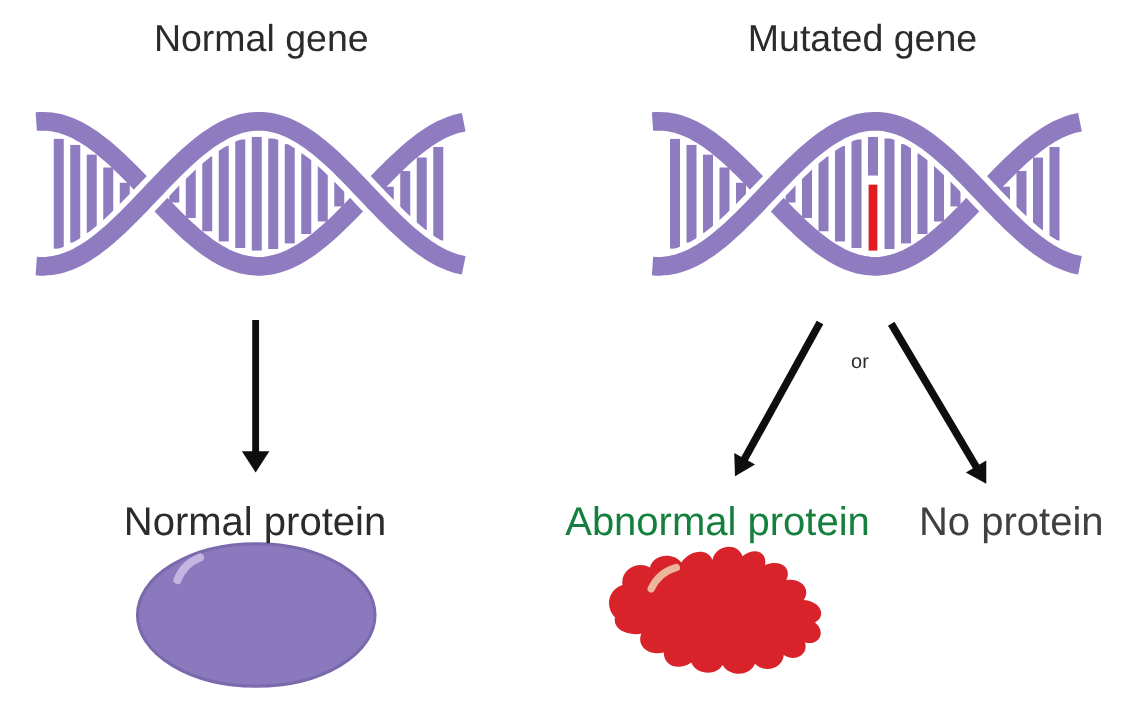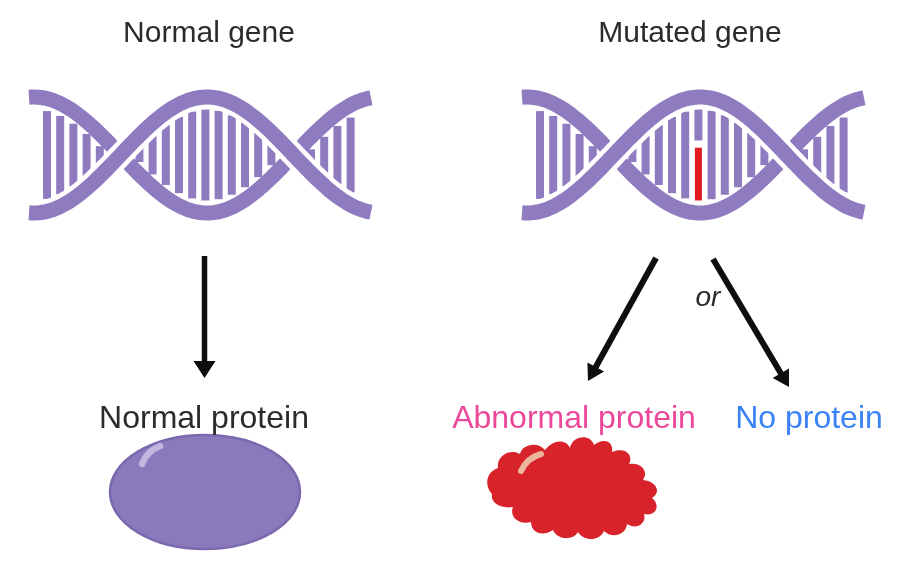--- a/index.html
+++ b/index.html
@@ -8,21 +8,21 @@
     font-family:"Liberation Sans","DejaVu Sans",sans-serif;
   }
   .stage{position:absolute;inset:0;width:899px;height:563px;}
   #diagram-svg{position:absolute;left:0;top:0;}
   .txt{
     position:absolute;transform:translateX(-50%);white-space:nowrap;
     color:#2b2b2b;text-align:center;line-height:1.15;
   }
   .title{font-size:30px;}
   .label{font-size:32px;}
-  .or{font-size:28px;font-style:italic;margin-left:20px;}
+  .or{font-size:16px;}
 </style>
 </head>
 <body>
 
 <div class="stage">
 
   <svg id="diagram-svg" width="899" height="563" viewBox="0 0 899 563">
 
     <ellipse cx="205" cy="492" rx="95" ry="57" stroke-width="2.5" fill="#8b79bd" stroke="#7b69ae"></ellipse>
     <path d="M142,464 Q147,451 160,446" fill="none" stroke-width="6.5" stroke-linecap="round" stroke="#c2b6e0"></path>
@@ -115,16 +115,16 @@
   </svg>
 
   <div class="txt title" style="left: 690px; top: 15px; color: rgb(43, 43, 43);">Mutated gene</div>
 
   <div class="txt title" style="left: 209px; top: 15px; color: rgb(43, 43, 43);">Normal gene</div>
 
   <div class="txt or" style="left: 688px; top: 281px; color: rgb(43, 43, 43);">or</div>
 
   <div class="txt label" style="left: 204px; top: 399px; color: rgb(43, 43, 43);">Normal protein</div>
 
-  <div class="txt label" style="left: 574px; top: 399px; color: #ec4899;">Abnormal protein</div>
+  <div class="txt label" style="left: 574px; top: 399px; color: #15803d;">Abnormal protein</div>
 
-  <div class="txt label" style="left: 809px; top: 399px; color: #3b82f6;">No protein</div>
+  <div class="txt label" style="left: 809px; top: 399px; color: #404040;">No protein</div>
 </div>
 
 </body></html>

